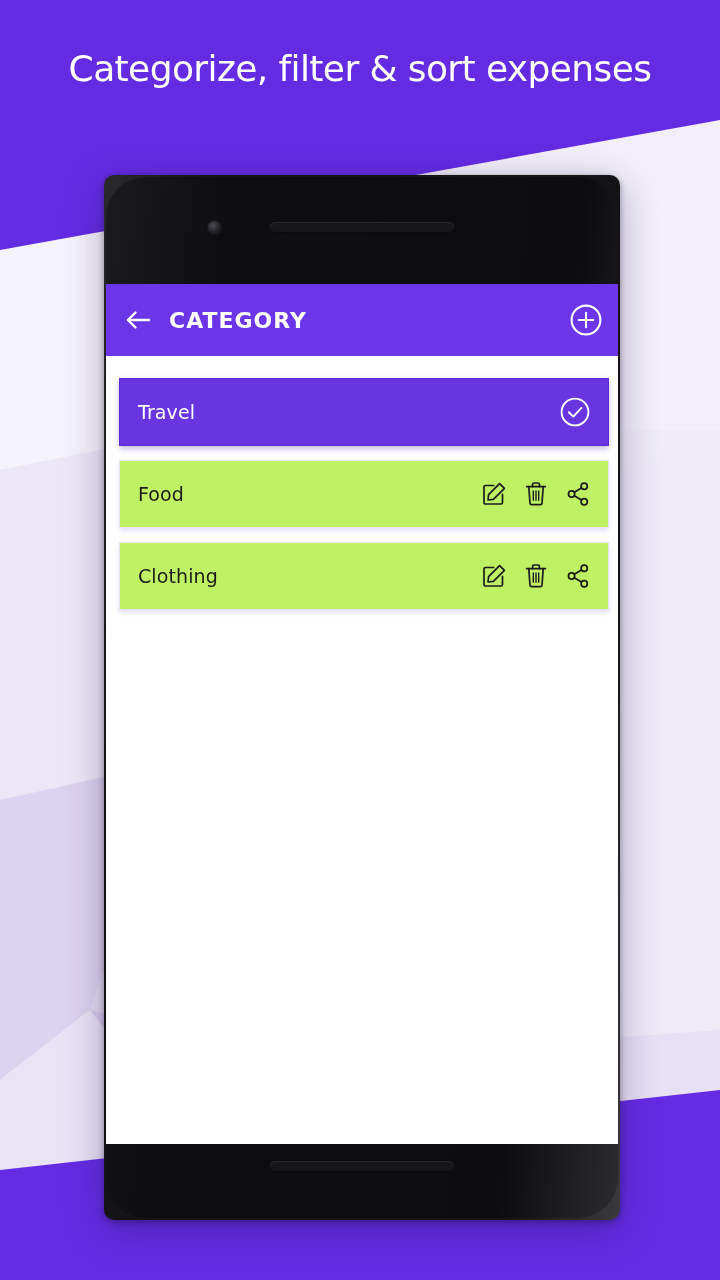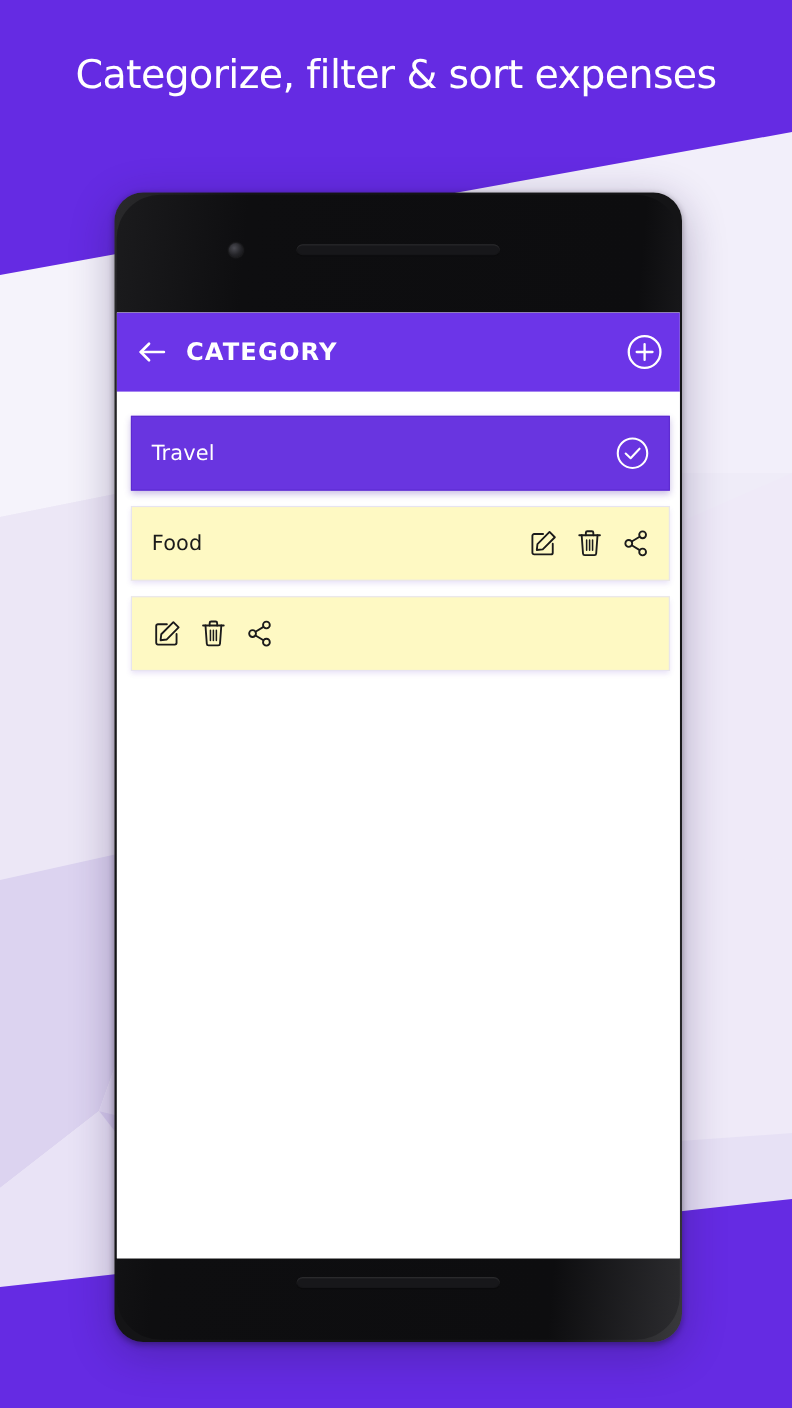--- a/index.html
+++ b/index.html
@@ -69,21 +69,21 @@
   }
 
   
   .phone {
     position: absolute;
     left: 104px;
     top: 175px;
     width: 516px;
     height: 1045px;
     z-index: 5;
-    border-radius: 26px;
+    border-radius: 10px;
     background: linear-gradient(100deg, #2a2a2c 0%, #141416 16%, #141416 84%, #3a3a3d 100%);
     box-shadow: 0 10px 40px rgba(40,20,80,0.33), 0 2px 6px rgba(0,0,0,0.35);
     padding: 2px;
     box-sizing: border-box;
   }
   .phone-inner {
     position: relative;
     width: 100%;
     height: 100%;
     border-radius: 40px;
@@ -178,21 +178,21 @@
     height: calc(100% - 72px);
   }
   .cat-row {
     position: relative;
     height: 68px;
     margin-bottom: 14px;
     display: flex;
     align-items: center;
     padding: 0 16px 0 18px;
     box-sizing: border-box;
-    background: #fef9c3;
+    background: #bef264;
     border: 1px solid #e7e4ef;
     box-shadow: 0 3px 5px rgba(110,70,200,0.17);
   }
   .cat-row.selected {
     background: #6935e0;
     border-color: #5c2ad0;
     box-shadow: 0 3px 6px rgba(80,40,170,0.30);
   }
   .cat-label {
     font-size: 19px;
@@ -313,20 +313,21 @@
                   <circle cx="18.2" cy="5.2" r="3.1" stroke="#1b1b1b" stroke-width="1.7" fill="none"></circle>
                   <circle cx="5.6" cy="13.0" r="3.1" stroke="#1b1b1b" stroke-width="1.7" fill="none"></circle>
                   <circle cx="18.2" cy="20.8" r="3.1" stroke="#1b1b1b" stroke-width="1.7" fill="none"></circle>
                   <path d="M15.5 6.9 L8.3 11.3 M8.3 14.7 L15.5 19.1" stroke="#1b1b1b" stroke-width="1.7" stroke-linecap="round"></path>
                 </svg>
               </span>
             </span>
           </div>
 
           <div class="cat-row">
+            <span class="cat-label">Clothing</span>
             <span class="row-actions">
               <span class="act-icon">
                 <svg width="26" height="26" viewBox="0 0 26 26" fill="none">
                   <path d="M21.5 13.3 V21.4 a1.6 1.6 0 0 1 -1.6 1.6 H4.6 A1.6 1.6 0 0 1 3 21.4 V6.1 A1.6 1.6 0 0 1 4.6 4.5 H12.7" stroke="#1b1b1b" stroke-width="1.7" stroke-linecap="round" stroke-linejoin="round" fill="none"></path>
                   <path d="M18.6 2.6 L23.4 7.4 L12.4 18.4 L7.0 19.0 L7.6 13.6 Z" stroke="#1b1b1b" stroke-width="1.7" stroke-linecap="round" stroke-linejoin="round" fill="none"></path>
                 </svg>
               </span>
               <span class="act-icon">
                 <svg width="24" height="26" viewBox="0 0 24 26" fill="none">
                   <path d="M2.6 5.6 H21.4" stroke="#1b1b1b" stroke-width="1.7" stroke-linecap="round"></path>

